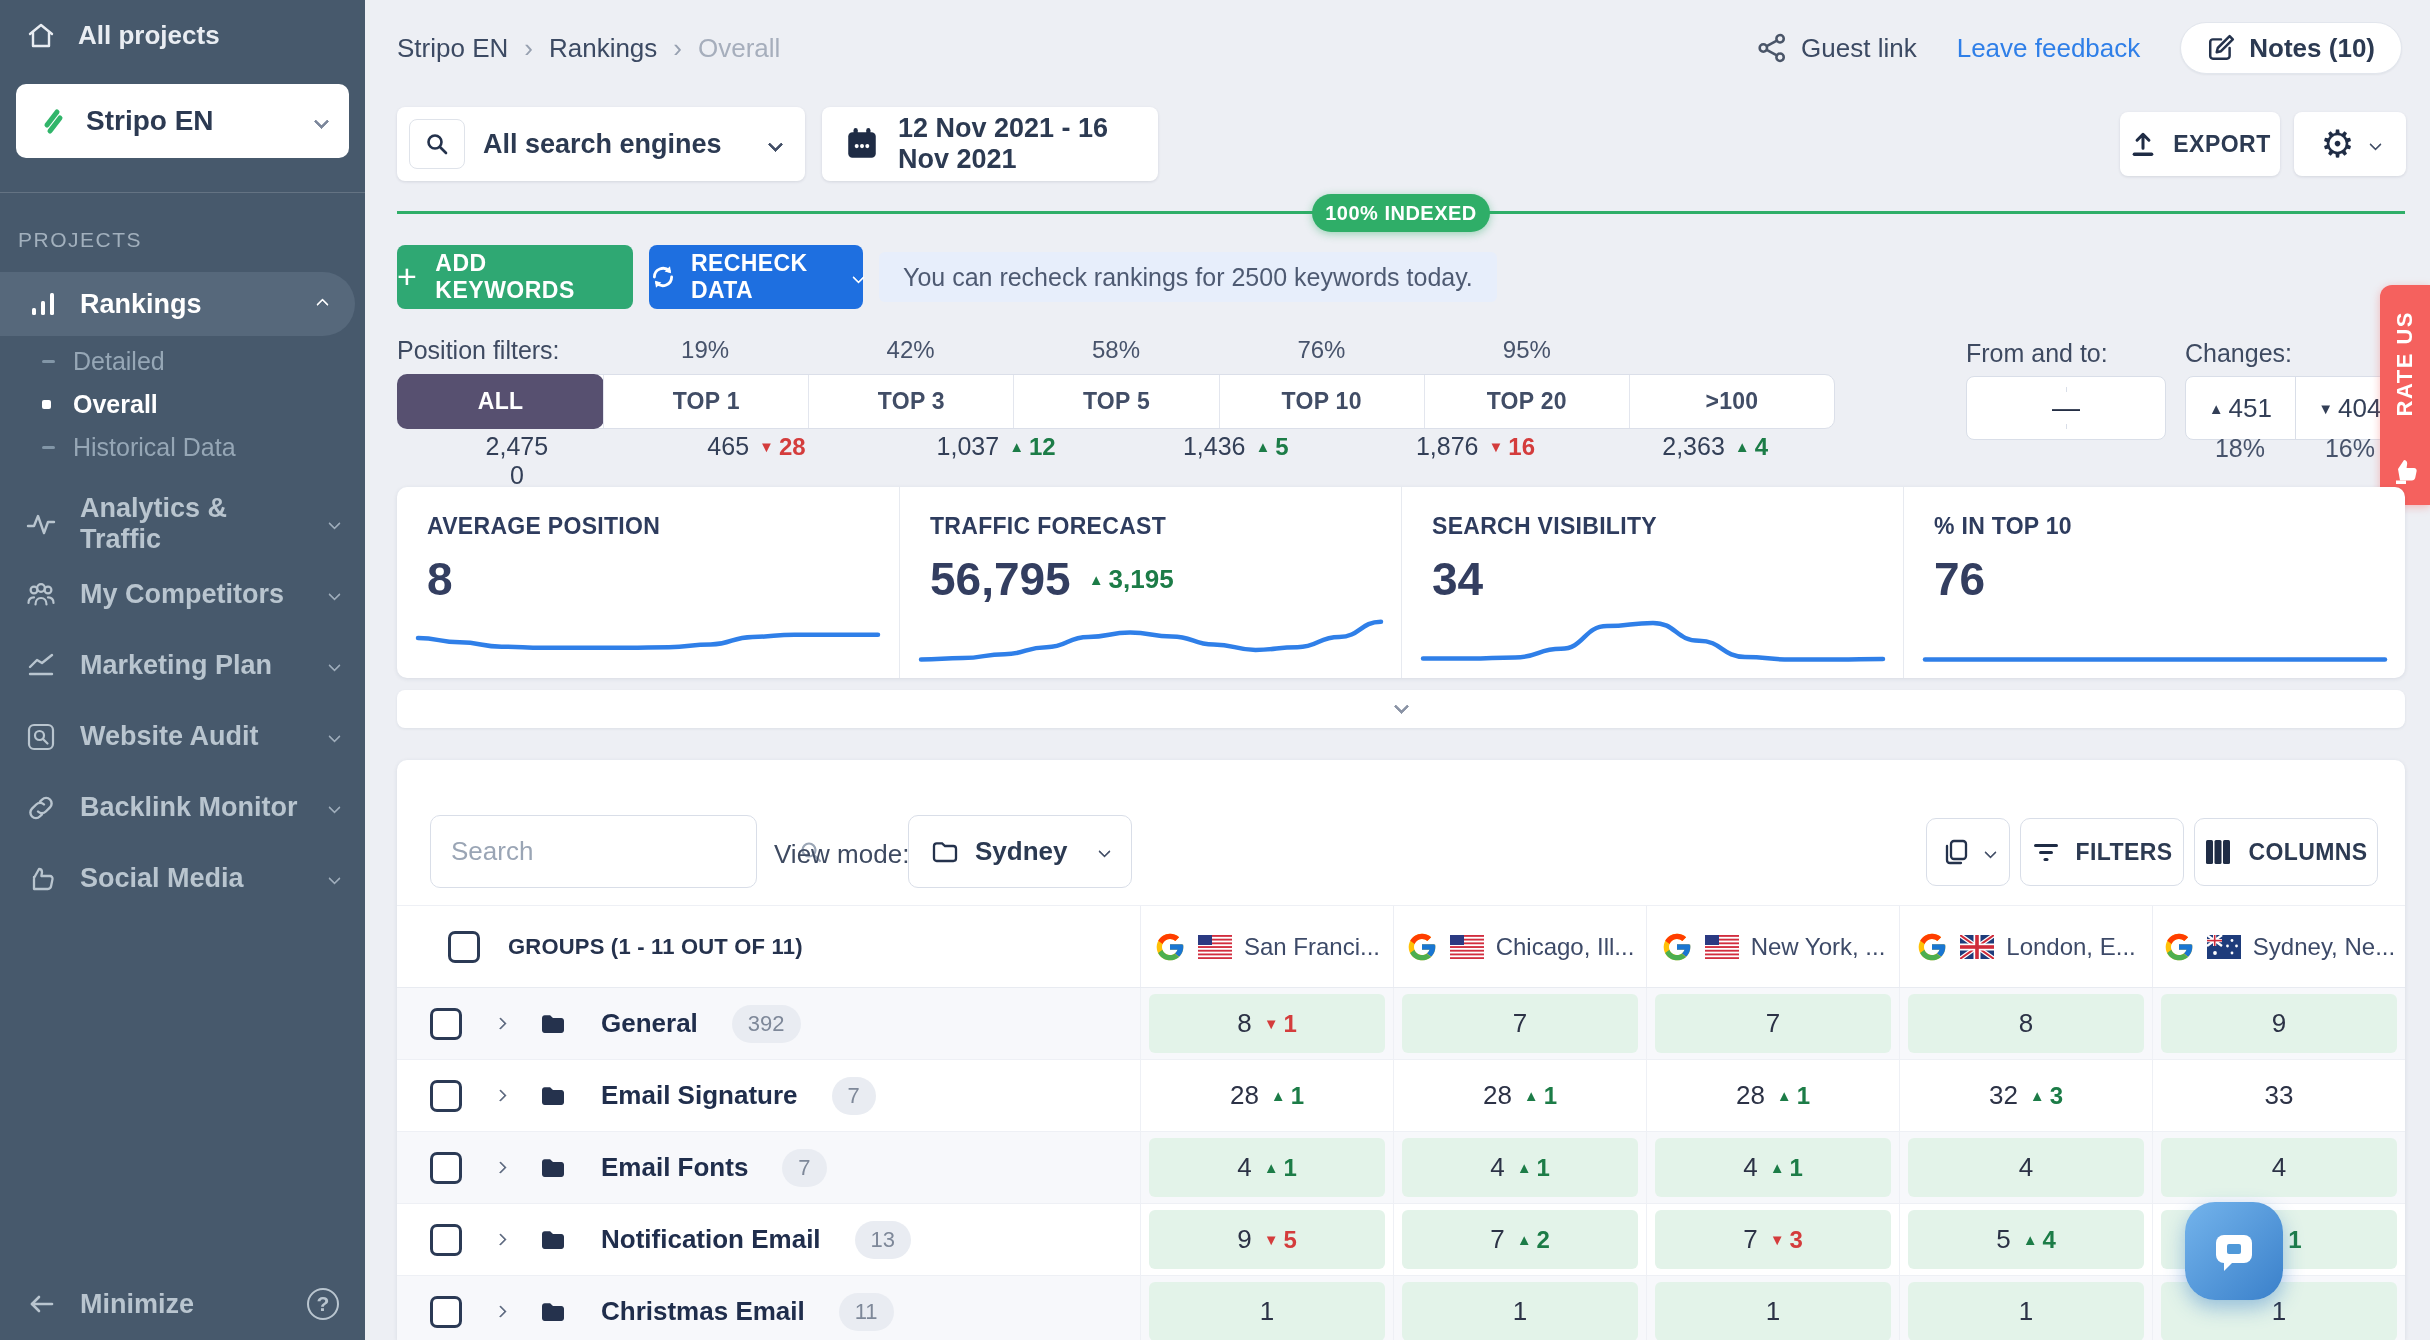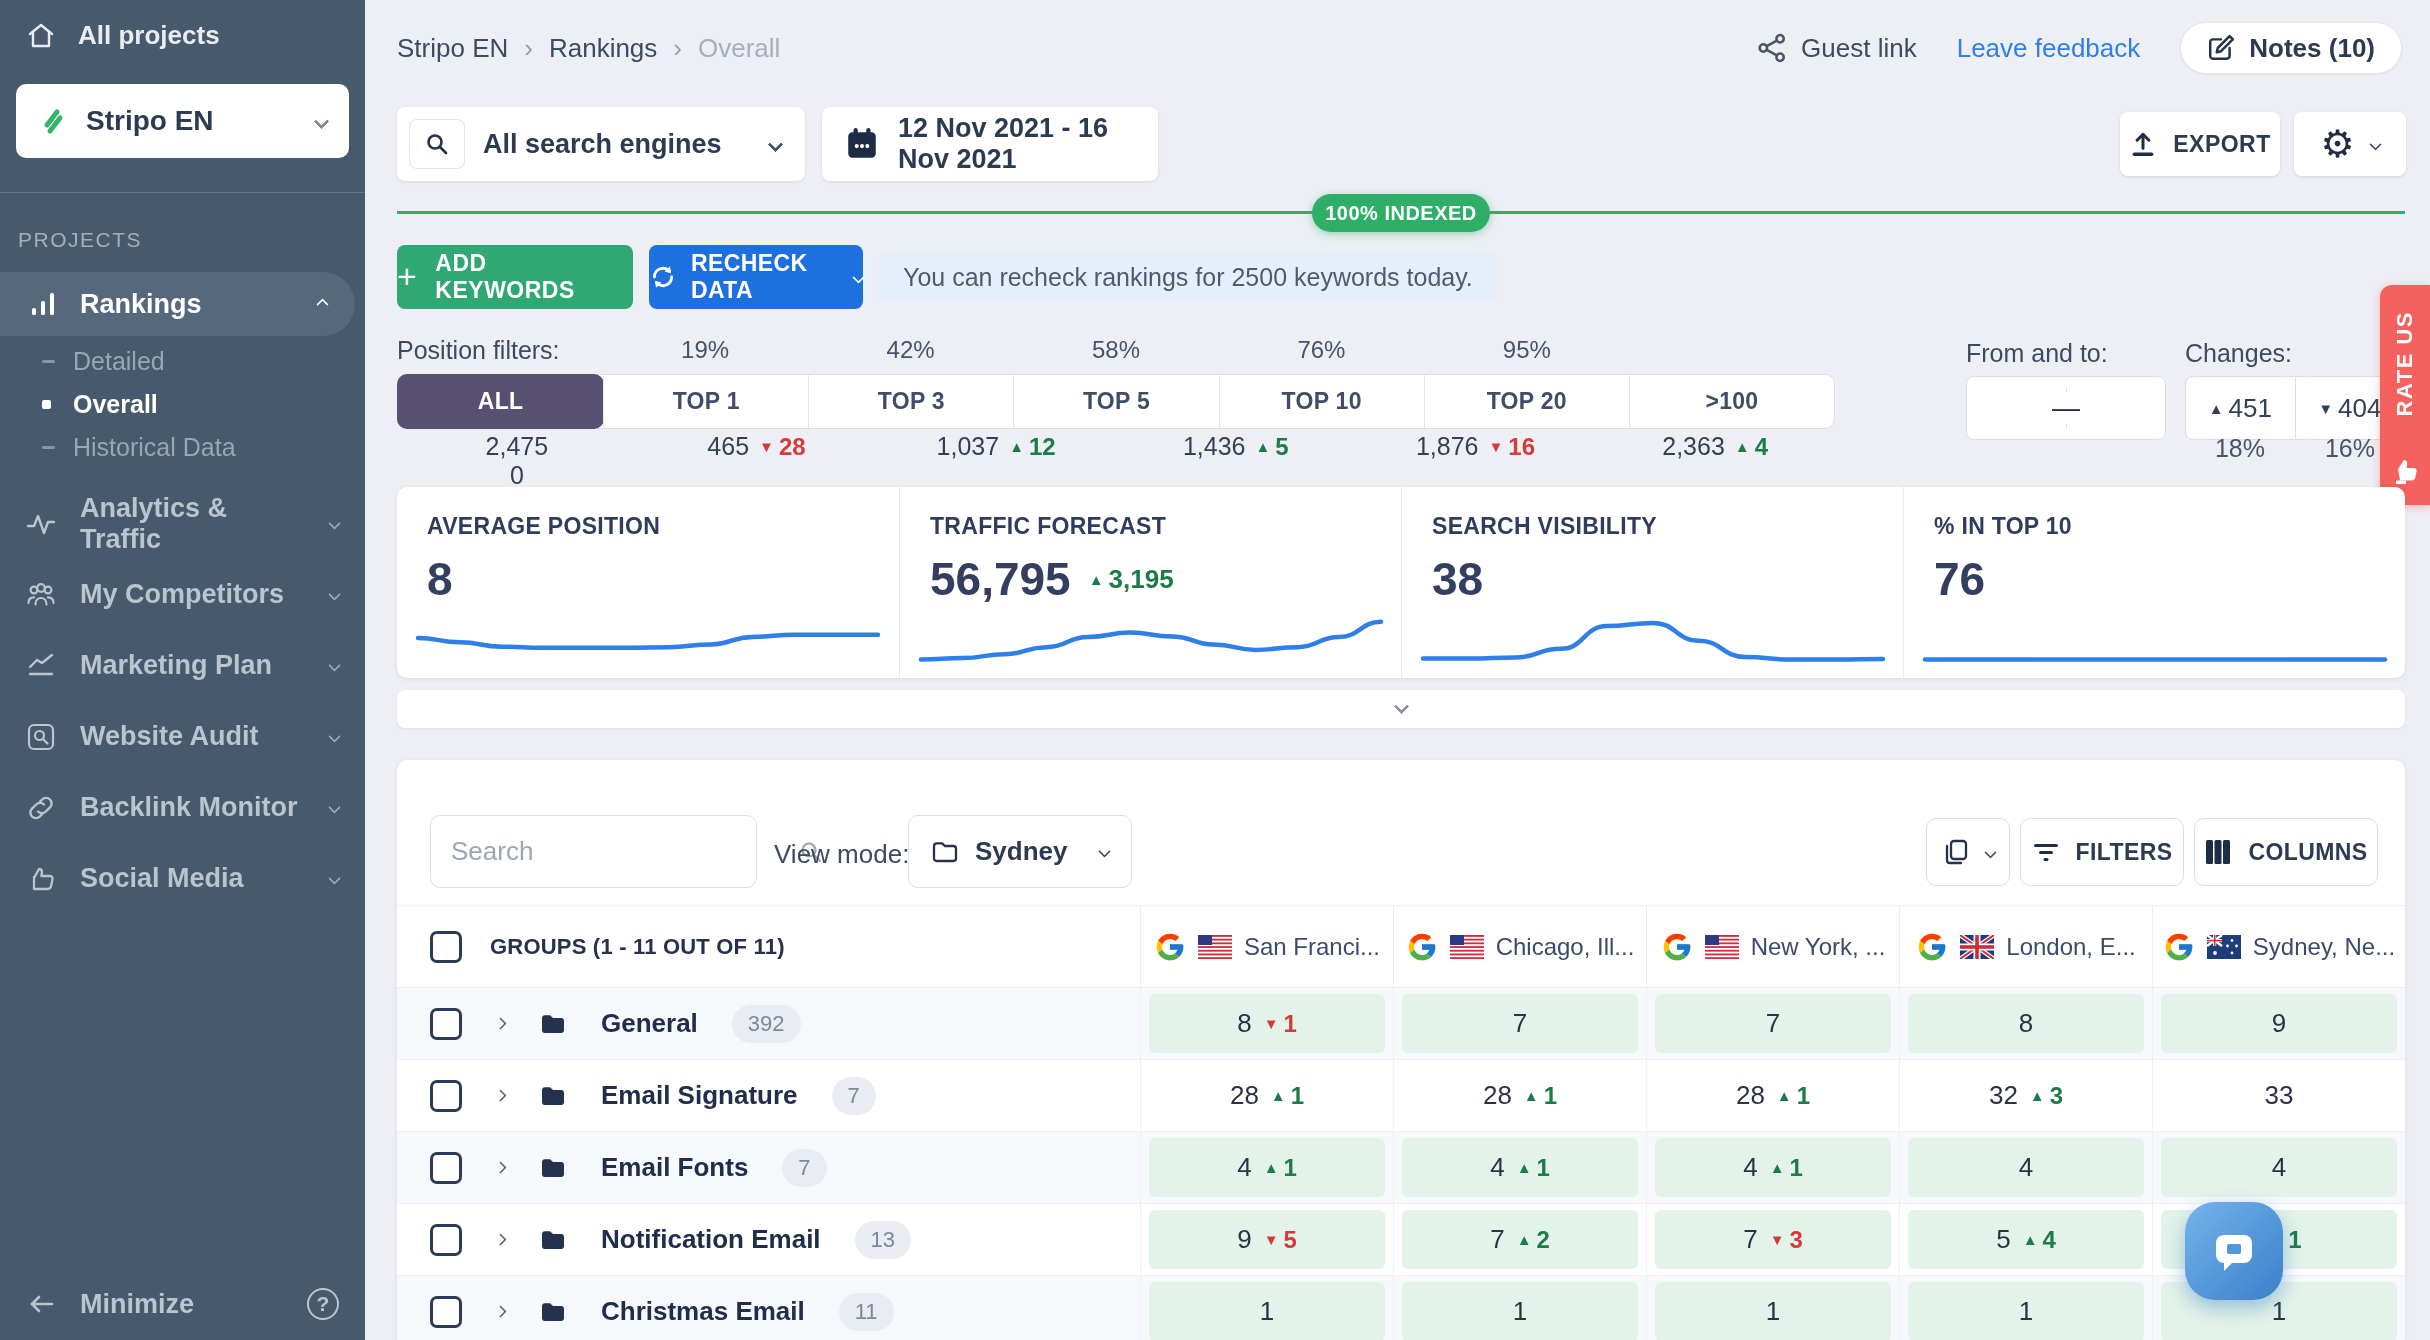--- a/index.html
+++ b/index.html
@@ -114,21 +114,21 @@
   .search-wrap input::placeholder{color:#9aa5b5}
   .vm-label{position:absolute;left:377px;top:79px;font-size:26px;color:#3e4a61}
   .vm-select{position:absolute;left:511px;top:55px;width:224px;height:73px;border:1px solid #d9dee8;border-radius:10px;display:flex;align-items:center;gap:16px;padding:0 22px;font-size:26px;font-weight:700;color:#2c3a52;cursor:pointer;background:#fff}
   .vm-select .lbl{flex:1}
   .tbtn{position:absolute;top:58px;height:68px;border:1px solid #d9dee8;border-radius:10px;background:#fff;display:flex;align-items:center;justify-content:center;gap:16px;font-size:23px;font-weight:700;color:#2c3a52;letter-spacing:.4px;cursor:pointer}
   .copy-btn{left:1529px;width:84px}
   .filters-btn{left:1623px;width:164px}
   .columns-btn{left:1797px;width:184px}
 
   .thead{height:83px;border-top:1px solid #eef0f5;border-bottom:1px solid #e8ebf1;display:grid;grid-template-columns:743px repeat(5,253px)}
-  .th-groups{display:flex;align-items:center;gap:28px;padding-left:33px;font-size:22px;font-weight:700;color:#25324d;letter-spacing:.2px}
+  .th-groups{display:flex;align-items:center;gap:28px;padding-left:51px;font-size:22px;font-weight:700;color:#25324d;letter-spacing:.2px}
   .th-loc{display:flex;align-items:center;justify-content:center;gap:12px;font-size:24px;color:#3d4a68;border-left:1px solid #eceef4;cursor:pointer;overflow:hidden;white-space:nowrap}
   .checkbox{width:32px;height:32px;border:3px solid #2b3a55;border-radius:7px;background:#fff;cursor:pointer;flex:0 0 auto}
 
   .trow{height:72px;display:grid;grid-template-columns:743px repeat(5,253px);border-bottom:1px solid #eef0f5}
   .trow:nth-child(odd){background:#f7f8fb}
   .td-name{display:flex;align-items:center;gap:34px;padding-left:33px}
   .gname{font-size:26px;font-weight:700;color:#202e4c;cursor:pointer}
   .gcount{height:38px;padding:0 16px;border-radius:19px;background:#e9ecf2;color:#7e8899;font-size:22px;display:flex;align-items:center}
   .td-cell{position:relative;border-left:1px solid #eef0f5;cursor:pointer}
   .cellbox{position:absolute;left:8px;right:8px;top:6px;bottom:6px;border-radius:6px;display:flex;align-items:center;justify-content:center;gap:12px;font-size:26px;color:#2c3246}
@@ -428,21 +428,21 @@
         <span class="val">56,795</span>
         <span class="chg dir-up">3,195</span>
       </div>
       <svg class="spark" width="470" height="64">
           <path d="M 5 53.6 C 25.90909090909091 53.6, 25.90909090909091 51.98, 46.81818181818182 51.98 C 67.72727272727273 51.98, 67.72727272727273 48.2, 88.63636363636364 48.2 C 109.54545454545453 48.2, 109.54545454545453 41.18, 130.45454545454544 41.18 C 151.36363636363637 41.18, 151.36363636363637 30.919999999999998, 172.27272727272728 30.919999999999998 C 193.1818181818182 30.919999999999998, 193.1818181818182 26.6, 214.0909090909091 26.6 C 235 26.6, 235 30.38, 255.9090909090909 30.38 C 276.8181818181818 30.38, 276.8181818181818 38.480000000000004, 297.72727272727275 38.480000000000004 C 318.6363636363636 38.480000000000004, 318.6363636363636 43.879999999999995, 339.54545454545456 43.879999999999995 C 360.4545454545455 43.879999999999995, 360.4545454545455 41.18, 381.3636363636364 41.18 C 402.27272727272725 41.18, 402.27272727272725 30.919999999999998, 423.1818181818182 30.919999999999998 C 444.0909090909091 30.919999999999998, 444.0909090909091 15.799999999999997, 465 15.799999999999997" fill="none" stroke="#2f7fe8" stroke-width="4.5" stroke-linecap="round"></path>
         </svg>
     </div>
     <div class="card">
       <h3>SEARCH VISIBILITY</h3>
       <div class="val-row">
-          <span class="val">38</span>
+          <span class="val">34</span>
         </div>
       <svg class="spark" width="470" height="64">
           <path d="M 5 52.52 C 28 52.52, 28 52.52, 51 52.52 C 74 52.52, 74 51.44, 97 51.44 C 120 51.44, 120 42.8, 143 42.8 C 166 42.8, 166 20.120000000000005, 189 20.120000000000005 C 212 20.120000000000005, 212 16.879999999999995, 235 16.879999999999995 C 258 16.879999999999995, 258 34.7, 281 34.7 C 304 34.7, 304 50.9, 327 50.9 C 350 50.9, 350 53.6, 373 53.6 C 396 53.6, 396 53.6, 419 53.6 C 442 53.6, 442 53.06, 465 53.06" fill="none" stroke="#2f7fe8" stroke-width="4.5" stroke-linecap="round"></path>
         </svg>
     </div>
     <div class="card">
       <h3>% IN TOP 10</h3>
       <div class="val-row">
           <span class="val">76</span>
         </div>

